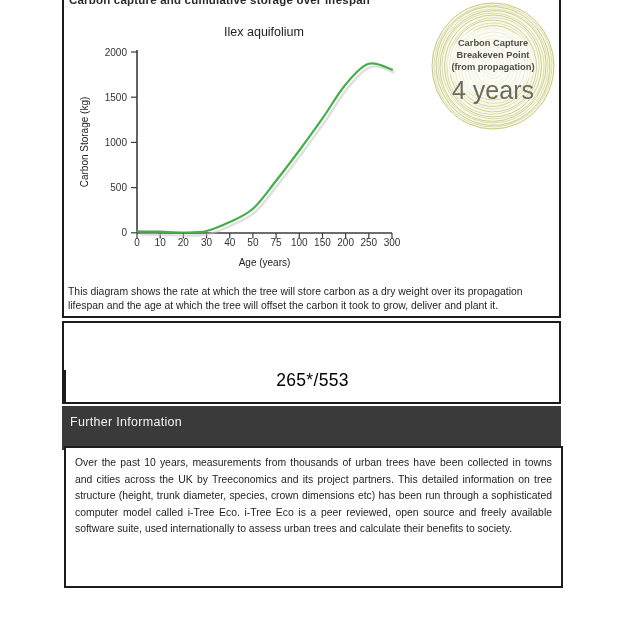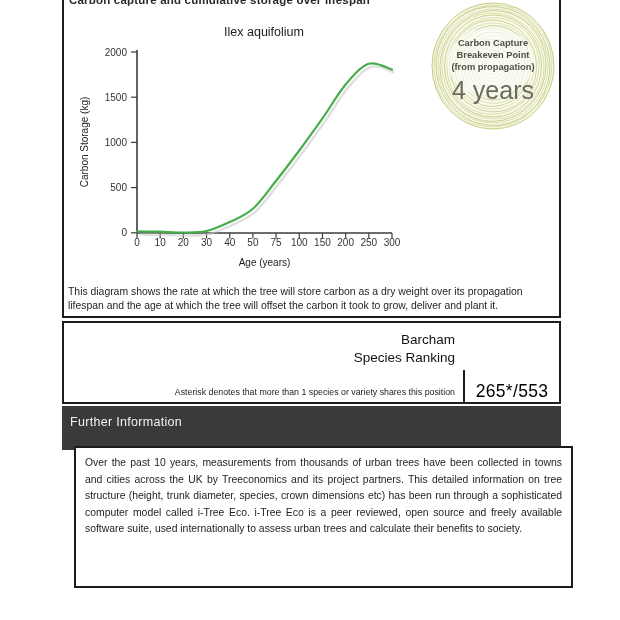--- a/index.html
+++ b/index.html
@@ -15,25 +15,25 @@
   .chart-title-t{font-size:12.5px;fill:#222;}
   .axis-label-t{font-size:10px;fill:#222;}
   .description{position:absolute;left:68px;top:285px;width:488px;font-size:10.4px;line-height:13.5px;color:#1f1f1f;z-index:2;}
   .badge-svg{position:absolute;left:428px;top:0;width:130px;height:134px;z-index:3;}
   .badge-line-t{font-size:9.3px;font-weight:bold;fill:#4e4e44;}
   .badge-value-t{font-size:25px;fill:#6a6a5f;}
   .ranking-box{left:62px;top:321px;width:499px;height:83px;display:flex;}
   .ranking-left{position:relative;width:399px;box-sizing:border-box;padding:8px 8px 0 0;display:flex;flex-direction:column;align-items:flex-end;}
   .ranking-org,.ranking-title{font-size:13.5px;line-height:17.5px;color:#111;text-align:right;}
   .ranking-note{position:absolute;right:8px;bottom:5px;font-size:8.8px;color:#222;}
-  .ranking-right{flex:1;border-left:2px solid #1c1c1c;display:flex;align-items:flex-end;justify-content:center;margin-top:47px;}
+  .ranking-right{flex:1;border-left:2px solid #1c1c1c;display:flex;align-items:flex-start;justify-content:center;margin-top:47px;}
   .ranking-value{font-size:17.5px;color:#000;letter-spacing:.3px;}
   .dark-bar{position:absolute;left:62px;top:406px;width:499px;height:44px;box-sizing:border-box;background:#3a3a3a;}
   .dark-bar-title{padding:9px 0 0 8px;font-size:12.5px;color:#f2f2f2;letter-spacing:.3px;}
-  .info-box{left:74px;top:446px;width:499px;height:142px;padding:7px 9px;}
+  .info-box{left:64px;top:446px;width:499px;height:142px;padding:7px 9px;}
   .info-paragraph{font-size:10.4px;line-height:16.5px;text-align:justify;color:#1e1e1e;}
   .info-link-line{margin-top:15px;font-size:10.4px;color:#1e1e1e;}
 </style>
 </head>
 <body>
 
 <div class="box top-box">
   <div class="top-heading">Carbon capture and cumulative storage over lifespan</div>
 </div>
 
@@ -115,25 +115,20 @@
     <ellipse cx="65" cy="66" rx="7.5" ry="9" opacity="0.35" transform="rotate(15 65 66)"></ellipse>
   </g>
   <ellipse cx="63" cy="62" rx="44" ry="34" fill="rgba(255,255,255,0.55)" stroke="none"></ellipse>
   <text class="badge-line-t" x="65" y="46" text-anchor="middle">Carbon Capture</text>
   <text class="badge-line-t" x="65" y="57.5" text-anchor="middle">Breakeven Point</text>
   <text class="badge-line-t" x="65" y="69.5" text-anchor="middle">(from propagation)</text>
   <text class="badge-value-t" x="65" y="99" text-anchor="middle">4 years</text>
 </svg>
 
 <div class="box ranking-box">
-  <div class="ranking-left">
-    <div class="ranking-org">Barcham</div>
-    <div class="ranking-title">Species Ranking</div>
-    <div class="ranking-note">Asterisk denotes that more than 1 species or variety shares this position</div>
-  </div>
   <div class="ranking-right">
     <div class="ranking-value">265*/553</div>
   </div>
 </div>
 
 <div class="dark-bar">
   <div class="dark-bar-title">Further Information</div>
 </div>
 
 <div class="box info-box">

